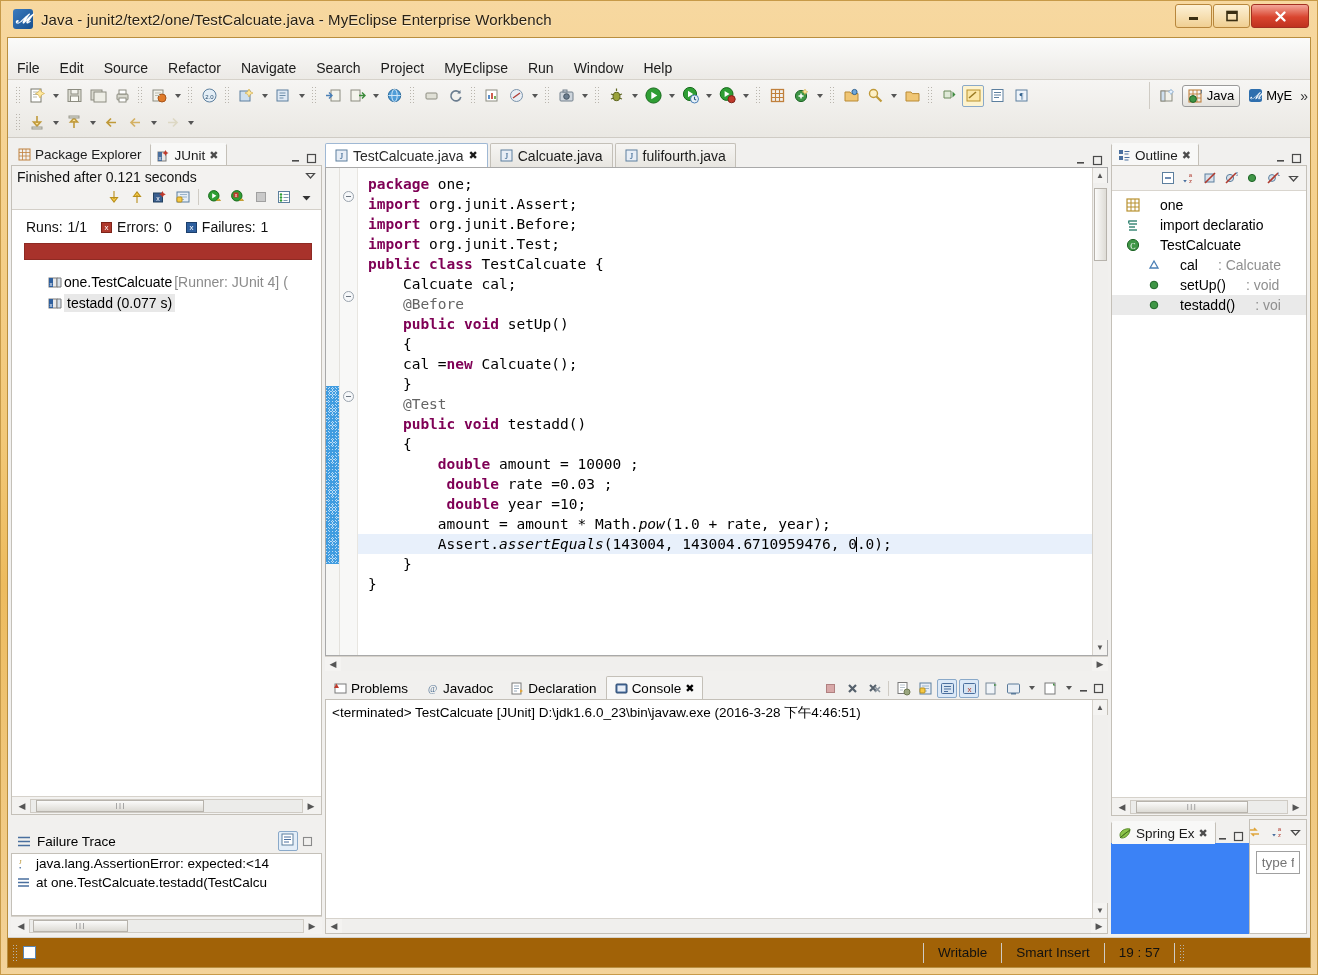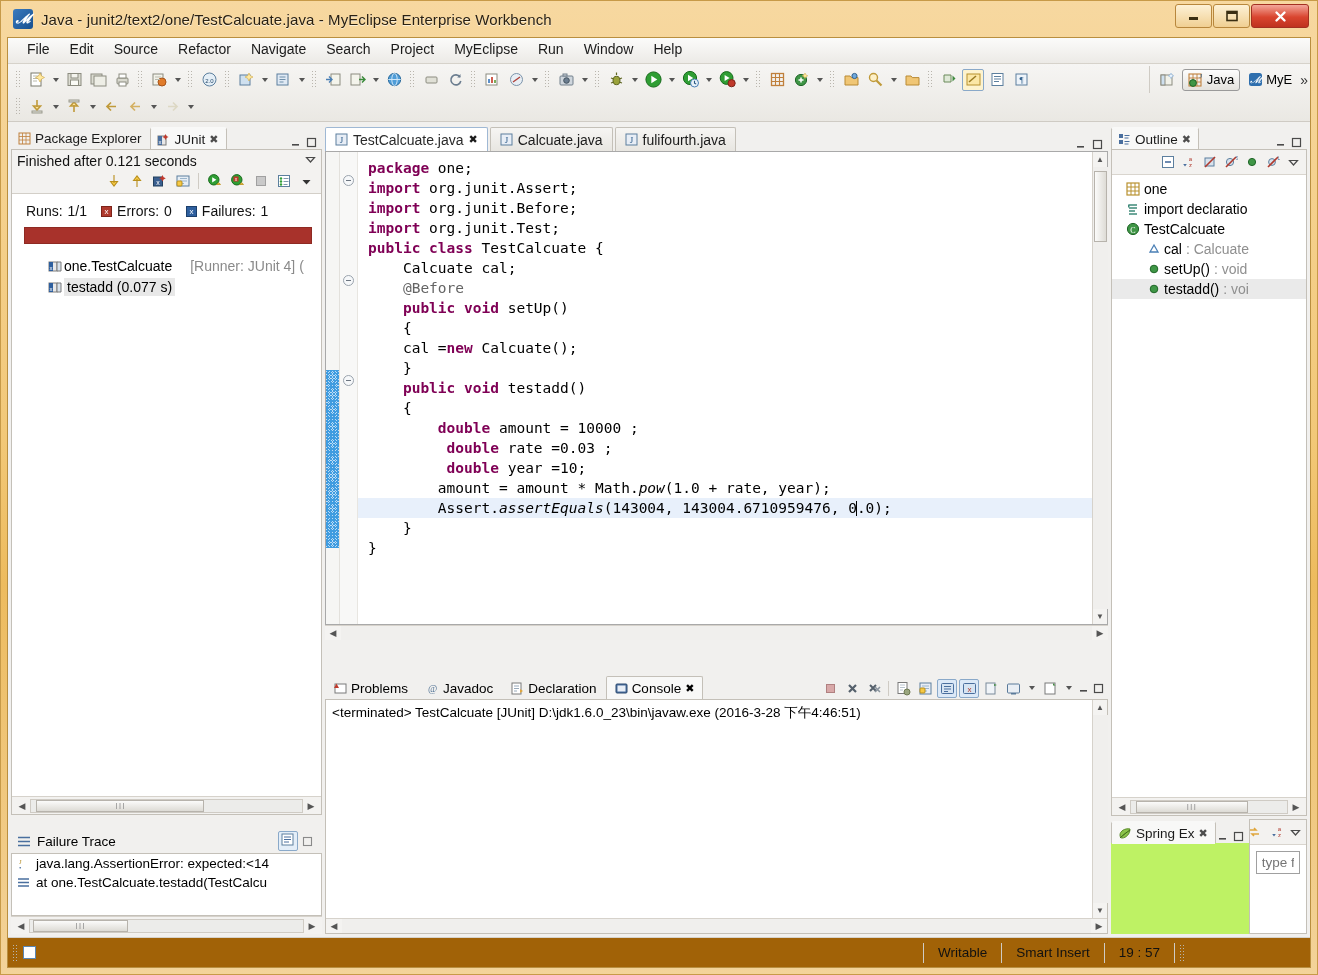--- a/index.html
+++ b/index.html
@@ -47,21 +47,21 @@
     border-color:#a33021; color:#fff; font-weight:bold;
   }
   
   #client {
     position:absolute; left:6px; right:6px; top:36px; bottom:6px;
     background:#f1f0ee; border:1px solid #b98f40;
     display:flex; flex-direction:column;
   }
   
   #menubar {
-    height:26px; display:flex; align-items:flex-start; gap:2px; padding-left:10px;
+    height:42px; display:flex; align-items:flex-end; gap:2px; 
     background:linear-gradient(to bottom,#fbfbfa,#eceae6);
     border-bottom:1px solid #d6d2ca;
     font-size:14px; color:#1b1b1b;
   }
   .menu-item { padding:3px 9px; border-radius:2px; cursor:default; }
   
   #toolbar {
     background:linear-gradient(to bottom,#f6f5f3,#eae8e3);
     border-bottom:1px solid #cfcbc4;
     padding:2px 0 1px 4px; position:relative;
@@ -87,21 +87,21 @@
     display:flex; align-items:center; gap:3px; padding:2px 5px;
     border:1px solid transparent; border-radius:3px; font-size:13px;
   }
   .persp-btn.active { border-color:#9a9a9a; background:linear-gradient(to bottom,#fdfdfd,#e4e2dd); }
   
   #body { flex:1; display:flex; min-height:0; background:#f1f0ee; padding:3px; gap:3px; }
   #left-col { width:311px; display:flex; flex-direction:column; gap:0; }
   #center-col { flex:1; display:flex; flex-direction:column; min-width:0; gap:3px; }
   #right-col { width:196px; display:flex; flex-direction:column; gap:3px; }
   
-  .part { display:flex; flex-direction:column; min-height:0; background:#bef264; }
+  .part { display:flex; flex-direction:column; min-height:0; background:#3b82f6; }
   .tabrow { height:24px; display:flex; align-items:flex-end; position:relative;
             background:#f1f0ee; }
   .vtab {
     display:flex; align-items:center; gap:4px; height:22px;
     padding:0 7px 0 6px; font-size:13.5px; color:#1b1b1b;
     border:1px solid transparent; border-bottom:none;
     border-radius:3px 3px 0 0; position:relative;
   }
   .vtab.active {
     background:#f8f8f7;
@@ -131,21 +131,21 @@
     display:flex; align-items:center; gap:14px; padding:9px 0 8px 14px;
     font-size:14px; color:#111; background:#fff;
   }
   .counter { display:flex; align-items:center; gap:5px; }
   .failbar { height:17px; margin:0 9px 6px 12px; background:#a8322b; border:1px solid #8e2a23; }
   .junit-tree { flex:1; overflow:hidden; padding-top:6px; background:#fff; font-size:14px; }
   .jrow { display:flex; align-items:center; gap:2px; padding:2px 0; white-space:nowrap; }
   .jrow.lvl1 { padding-left:36px; }
   .jrow.lvl0 { padding-left:36px; }
   .jrow .sel { background:#e8e8e8; padding:1px 3px; }
-  .dim { color:#8a8a8a;margin-left:16px; }
+  .dim { color:#8a8a8a; }
   .hscroll {
     height:18px; border-top:1px solid #d6d2cb; background:#f3f2f0;
     display:flex; align-items:center; padding:0 2px;
   }
   .hs-arrow { width:16px; text-align:center; color:#555; font-size:9px; }
   .hs-track { flex:1; height:14px; background:#ececea; border:1px solid #cfcbc4; position:relative; }
   .hs-thumb {
     position:absolute; top:0; bottom:0; left:2%; width:62%;
     background:linear-gradient(to bottom,#fbfbfa,#dddbd5);
     border:1px solid #b7b3ac;
@@ -207,21 +207,21 @@
     width:15px; background:#f4f3f1; border-left:1px solid #d6d2cb;
     display:flex; flex-direction:column; align-items:center;
   }
   .vs-arrow { height:15px; width:15px; display:flex;align-items:center;justify-content:center;
     color:#555;font-size:8px; }
   .vs-track{flex:1;width:15px;background:#f0efed;position:relative;}
   .vs-thumb{position:absolute;left:1px;right:1px;top:1%;height:16%;
     background:linear-gradient(to right,#fbfbfa,#dedcd6);border:1px solid #b7b3ac;}
   #ed-hscroll{height:15px;border-top:1px solid #d6d2cb;background:#f4f3f1;display:flex;align-items:center;}
   
-  #console-part { height:260px; display:flex; flex-direction:column;margin-top:31px; }
+  #console-part { height:260px; display:flex; flex-direction:column; }
   #console-tabs { height:25px; display:flex; align-items:flex-end; background:#f1f0ee; }
   .ctab {
     display:flex;align-items:center;gap:4px;height:23px;padding:0 8px;font-size:13.5px;
     border:1px solid transparent;border-bottom:none;border-radius:2px 2px 0 0;
   }
   .ctab.active{background:#f8f8f7;border-color:#c4c0b8;}
   .ctab .closex{font-size:11px;}
   .console-tools{margin-left:auto;display:flex;align-items:center;gap:2px;padding-right:3px;}
   .ctb{width:20px;height:19px;display:flex;align-items:center;justify-content:center;
        border:1px solid transparent;border-radius:2px;}
@@ -230,21 +230,21 @@
   #console-text{padding:4px 6px;font-size:13.5px;color:#000;white-space:pre;}
   #console-inner{flex:1;display:flex;min-height:0;}
   #console-main{flex:1;min-width:0;}
   
   #outline-part{flex:1;display:flex;flex-direction:column;min-height:0;}
   .out-toolbar{display:flex;align-items:center;justify-content:flex-end;gap:2px;
     padding:3px;background:#f3f2f0;border-bottom:1px solid #d9d5ce;}
   .otb{width:19px;height:18px;display:flex;align-items:center;justify-content:center;
        border:1px solid transparent;border-radius:2px;}
   .out-tree{flex:1;overflow:hidden;padding-top:4px;font-size:14px;background:#fff;}
-  .orow{display:flex;align-items:center;gap:4px;padding:2px 0;white-space:nowrap;}
+  .orow{display:flex;align-items:center;gap:20px;padding:2px 0;white-space:nowrap;}
   .orow.d1{padding-left:14px;}
   .orow.d2{padding-left:36px;}
   .orow.selrow{background:#eaeaea;}
   .otype{color:#8f8f8f;}
   #spring-part{height:115px;display:flex;flex-direction:row;}
   .filter-box{
     margin:6px; padding:3px 5px; border:1px solid #a0a0a0; background:#fff;
     font-size:13.5px; color:#333;
   }
   
@@ -875,20 +875,21 @@
                 <div class="cl"><span class="kw">import</span> org.junit.Assert;</div>
                 <div class="cl"><span class="kw">import</span> org.junit.Before;</div>
                 <div class="cl"><span class="kw">import</span> org.junit.Test;</div>
                 <div class="cl"><span class="kw">public class</span> TestCalcuate {</div>
                 <div class="cl">    Calcuate cal;</div>
                 <div class="cl">    <span class="ann">@Before</span></div>
                 <div class="cl">    <span class="kw">public void</span> setUp()</div>
                 <div class="cl">    {</div>
                 <div class="cl">    cal =<span class="kw">new</span> Calcuate();</div>
                 <div class="cl">    }</div>
+                <div class="cl">    <span class="ann">@Test</span></div>
                 <div class="cl">    <span class="kw">public void</span> testadd()</div>
                 <div class="cl">    {</div>
                 <div class="cl">        <span class="kw">double</span> amount = 10000 ;</div>
                 <div class="cl">        <span class="kw"> double</span> rate =0.03 ;</div>
                 <div class="cl">        <span class="kw"> double</span> year =10;</div>
                 <div class="cl">        amount = amount * Math.<span class="mth">pow</span>(1.0 + rate, year);</div>
                 <div class="cl hl">        Assert.<span class="mth">assertEquals</span>(143004, 143004.6710959476, 0<span class="cursor"></span>.0);</div>
                 <div class="cl">    }</div>
                 <div class="cl">}</div>
               </div>

